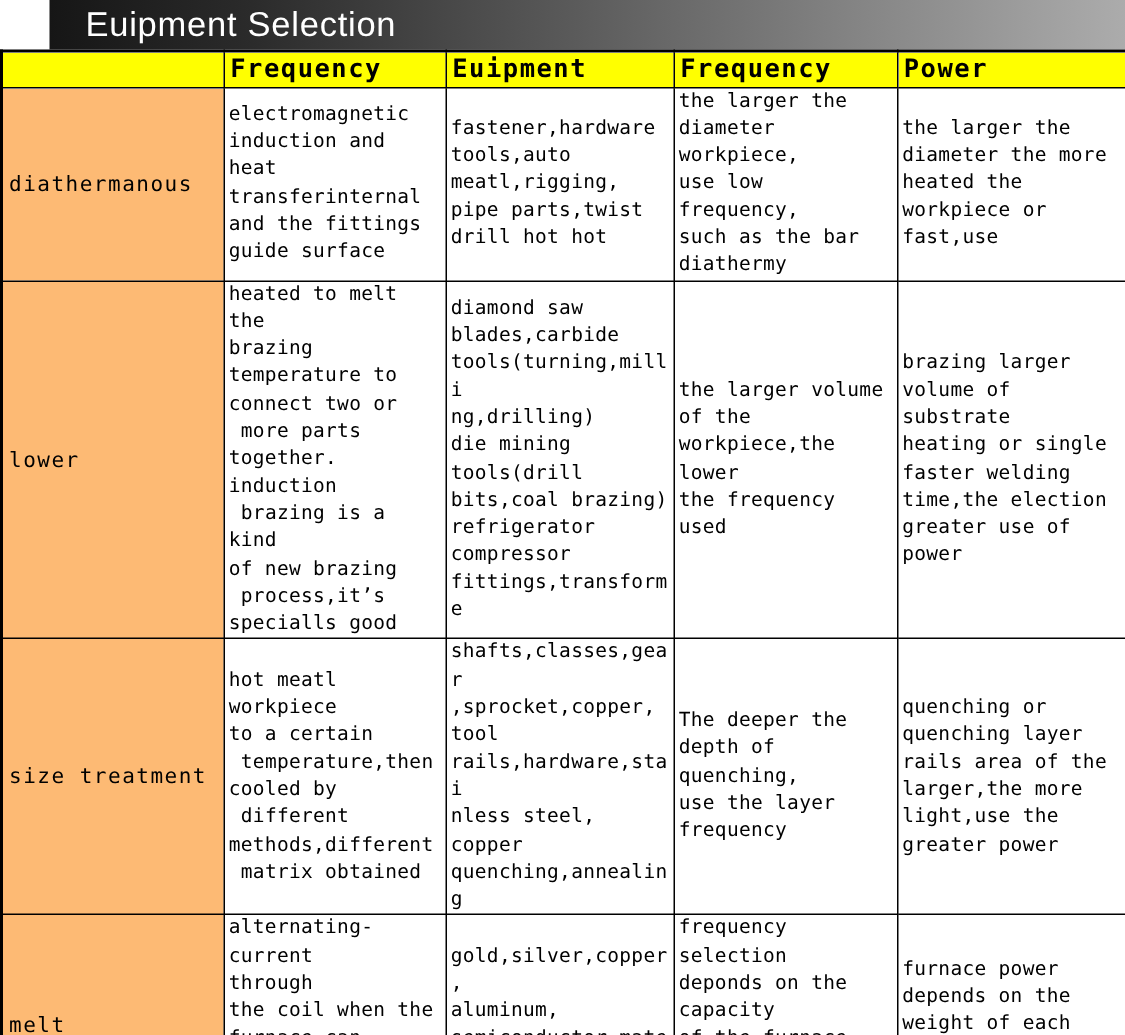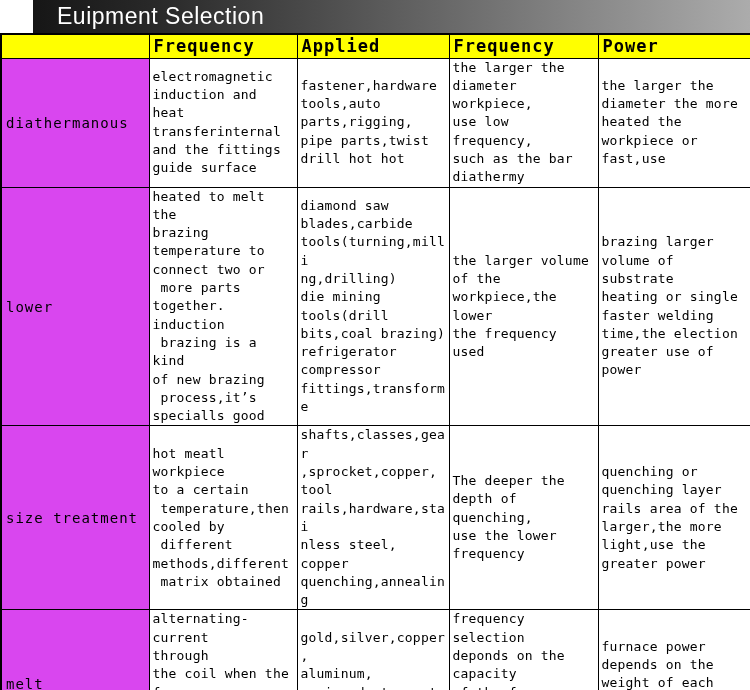--- a/index.html
+++ b/index.html
@@ -20,21 +20,21 @@
   table.eq th, table.eq td{
     border:1px solid #000;box-sizing:border-box;
     overflow:hidden;vertical-align:middle;
   }
   thead th{
     background:#ffff00;height:24px;text-align:left;
     font-size:17px;font-weight:bold;letter-spacing:1px;
     padding:0 0 0 4px;color:#000;
   }
   td.rowlabel{
-    background:#d946ef;font-size:14px;letter-spacing:1px;
+    background:#fdba74;font-size:14px;letter-spacing:1px;
     padding:0 0 0 4px;color:#000;white-space:pre-wrap;
   }
   td.content{
     background:#ffffff;font-size:13px;line-height:18.3px;letter-spacing:0.2px;
     padding:0 1px 0 3px;color:#000;white-space:pre-wrap;word-break:break-word;
   }
   tr.r1{height:94px;} tr.r2{height:187px;} tr.r3{height:127px;}
   tr.r4{height:112px;}
 </style>
 </head>
@@ -49,36 +49,36 @@
     <col style="width:148px">
       <col style="width:148px">
       <col style="width:152px">
     <col style="width:149px">
       <col style="width:153px">
   </colgroup>
   <thead>
     <tr>
       <th></th>
       <th>Frequency</th>
-      <th>Applied</th>
+      <th>Euipment</th>
       <th>Frequency</th>
       <th>Power</th>
     </tr>
   </thead>
   <tbody>
     <tr class="r1">
       <td class="rowlabel">diathermanous</td>
       <td class="content">electromagnetic
 induction and heat
 transferinternal
 and the fittings
 guide surface</td>
       <td class="content">fastener,hardware
 tools,auto
-parts,rigging,
+meatl,rigging,
 pipe parts,twist
 drill hot hot</td>
       <td class="content">the larger the
 diameter workpiece,
 use low frequency,
 such as the bar
 diathermy</td>
       <td class="content">the larger the
 diameter the more
 heated the
@@ -130,21 +130,21 @@
  matrix obtained</td>
       <td class="content">shafts,classes,gear
 ,sprocket,copper,
 tool
 rails,hardware,stai
 nless steel,
 copper
 quenching,annealing</td>
       <td class="content">The deeper the
 depth of quenching,
-use the lower
+use the layer
 frequency</td>
       <td class="content">quenching or
 quenching layer
 rails area of the
 larger,the more
 light,use the
 greater power</td>
     </tr>
     <tr class="r4">
       <td class="rowlabel">melt</td>

